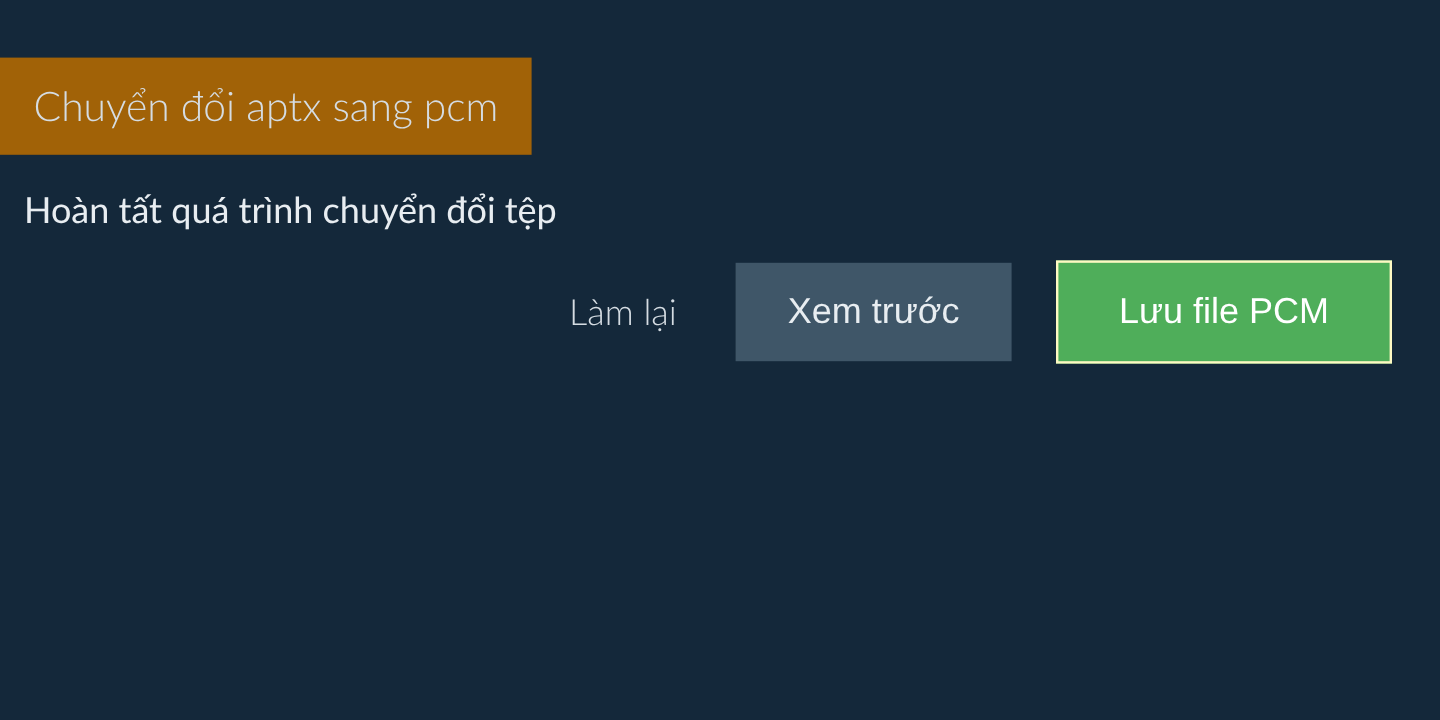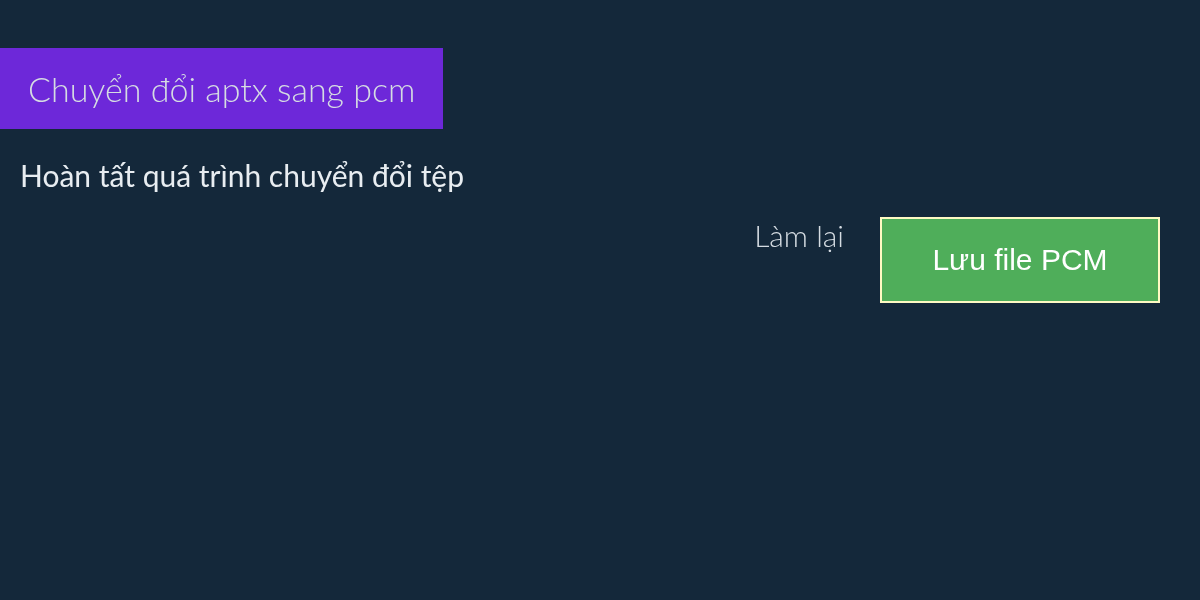--- a/index.html
+++ b/index.html
@@ -13,21 +13,21 @@
       background-color: #14283a;
       font-family: -apple-system, BlinkMacSystemFont, "Segoe UI", "Lato", sans-serif;
       color: #d5dce2;
       overflow: hidden;
     }
     .tab-container {
       margin-top: 48px;
     }
     .tab {
       display: inline-block;
-      background-color: #6d28d9;
+      background-color: #a16207;
       padding: 20px 28px;
       font-size: 34px;
       font-weight: 300;
       color: #d5dce2;
     }
     .content {
       padding: 28px 20px 0 20px;
     }
     .title {
       font-size: 30px;
@@ -37,22 +37,22 @@
     }
     .subtitle {
       font-size: 27px;
       font-weight: 300;
       color: #d5dce2;
       margin-bottom: 48px;
     }
     .button-row {
       display: flex;
       justify-content: flex-end;
-      align-items: flex-start;
-      gap: 24px;
+      align-items: center;
+      gap: 37px;
       padding-right: 20px;
     }
     .btn-text {
       font-size: 30px;
       font-weight: 300;
       color: #d5dce2;
       cursor: pointer;
       padding: 0 12px;
     }
     .btn-secondary {
@@ -85,15 +85,16 @@
   <div class="tab">
     <span>Chuyển đổi aptx sang pcm</span>
   </div>
 </div>
 
 <div class="content">
   <h1 class="title">Hoàn tất quá trình chuyển đổi tệp</h1>
 
   <div class="button-row">
     <span class="btn-text">Làm lại</span>
+    <button class="btn-secondary">Xem trước</button>
     <button class="btn-primary">Lưu file PCM</button>
   </div>
 </div>
 
 </body></html>

